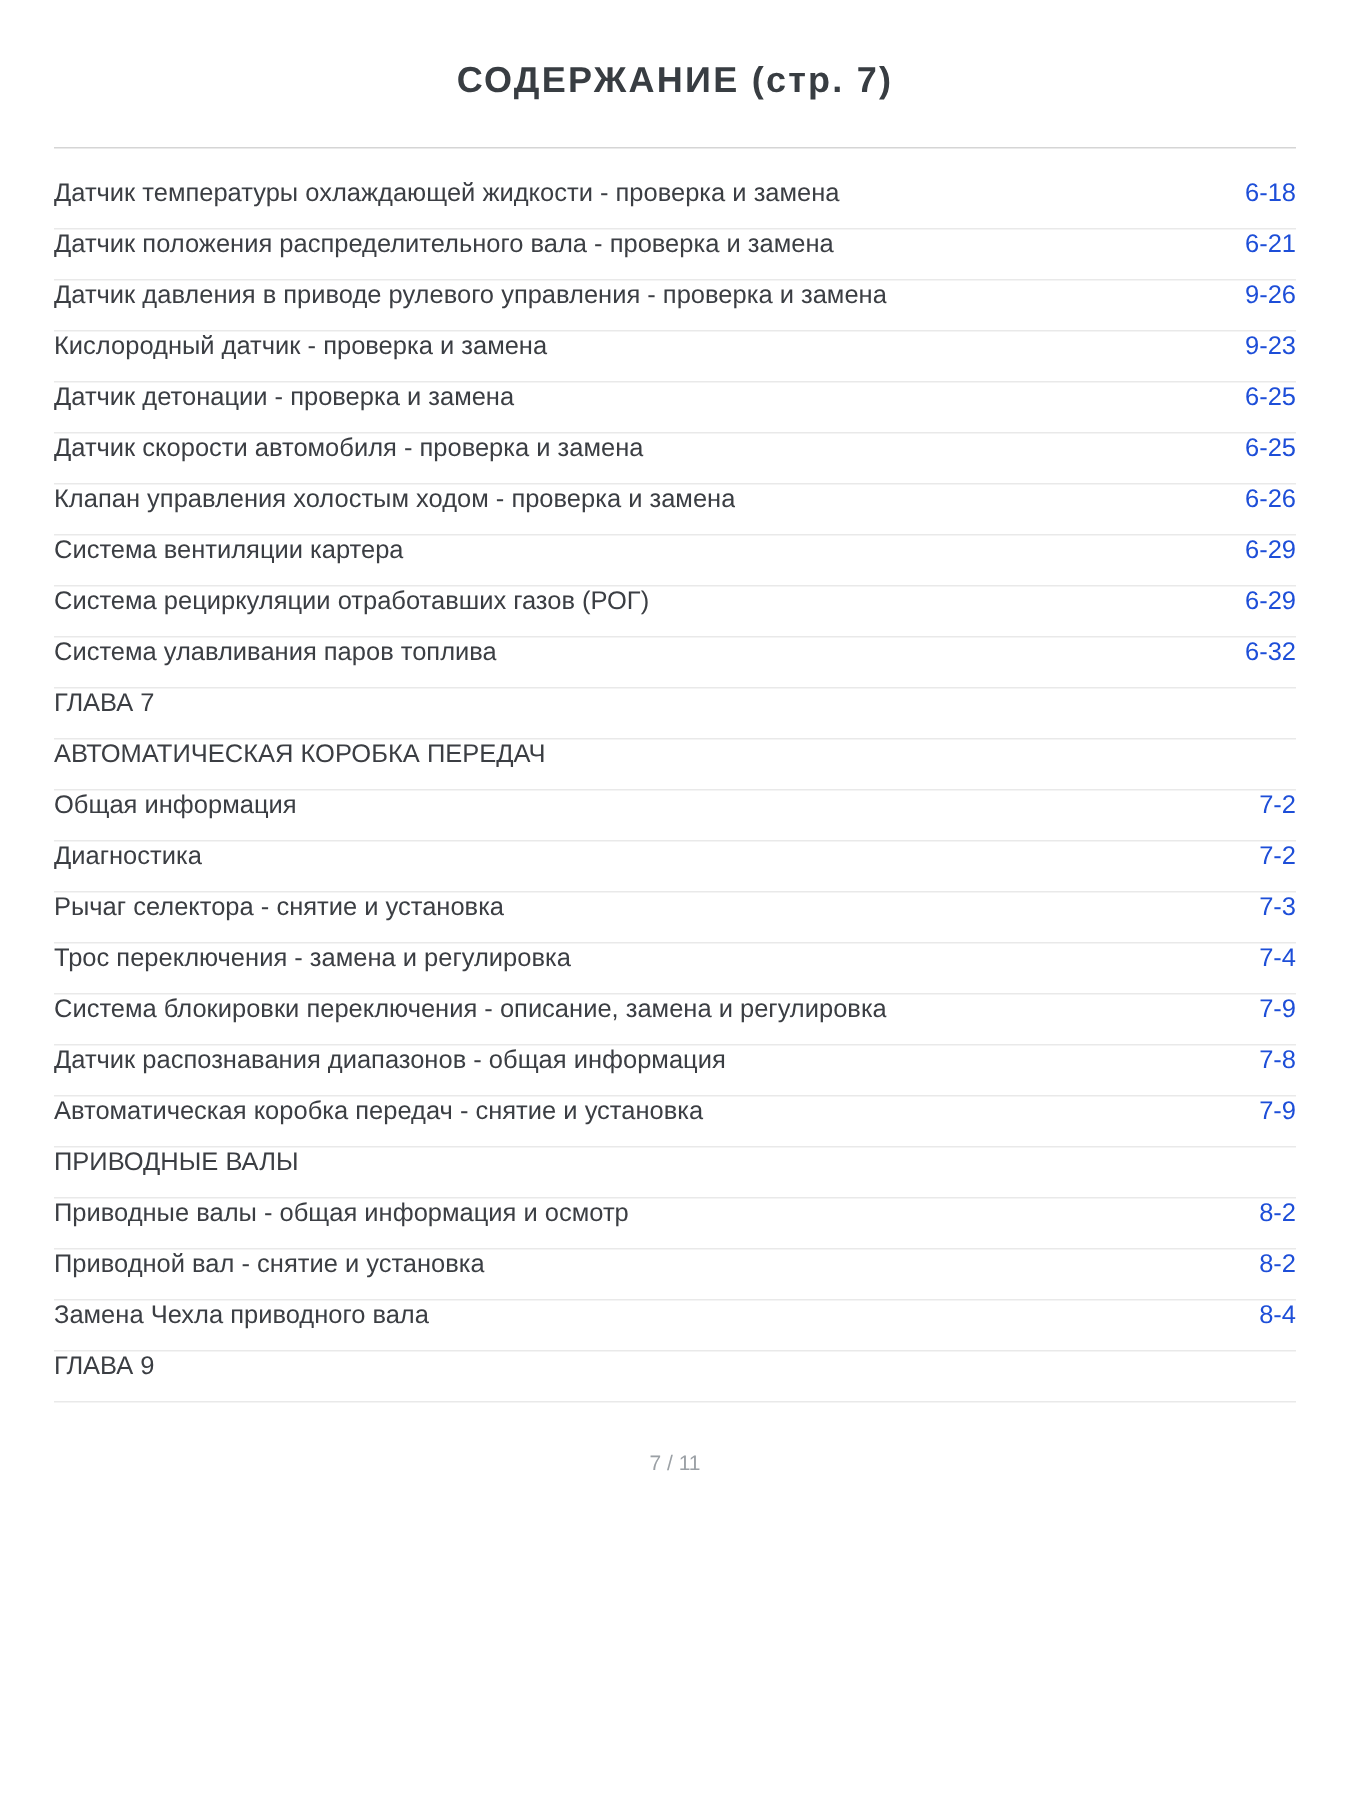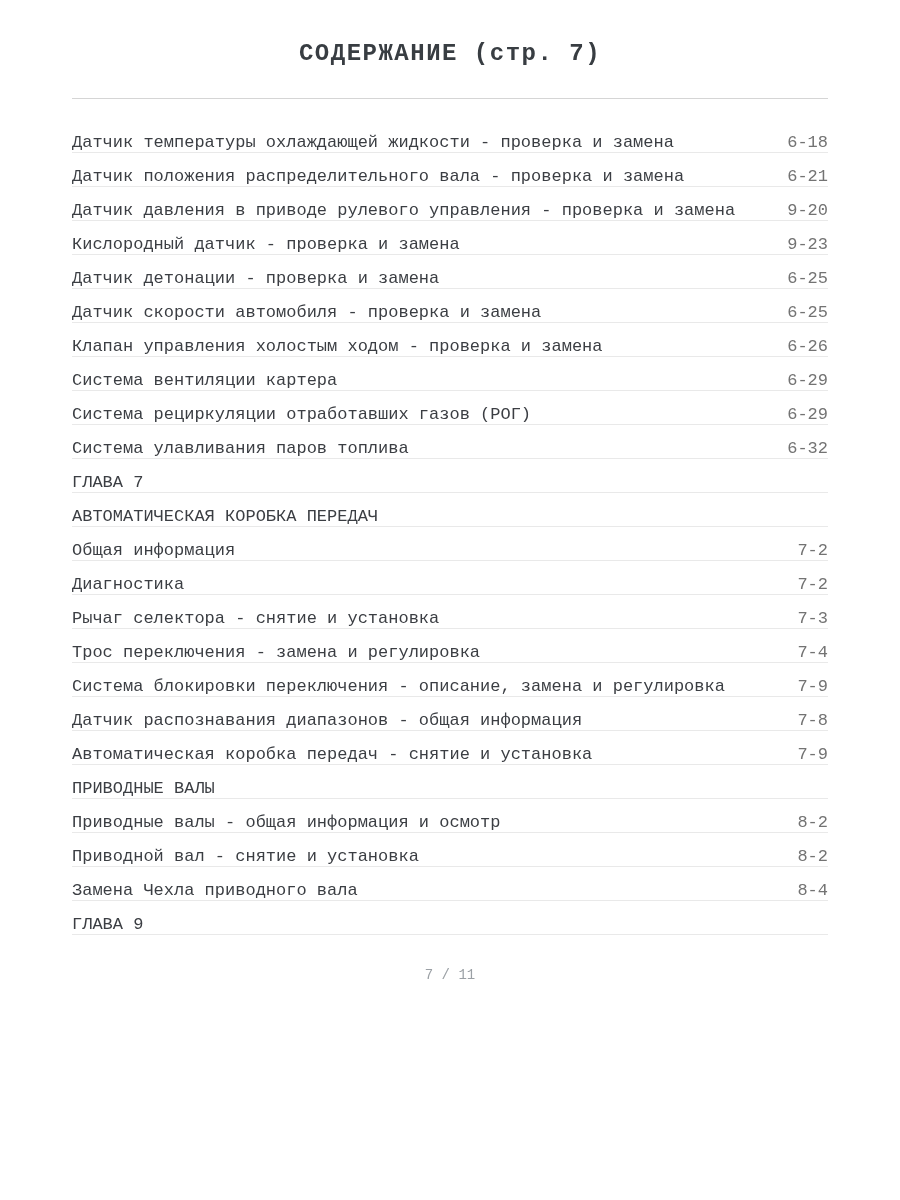--- a/index.html
+++ b/index.html
@@ -10,23 +10,22 @@
   body {
     width: 900px;
     height: 1200px;
     font-family: "Liberation Sans", sans-serif;
     -webkit-font-smoothing: antialiased;
   }
   .page {
     box-sizing: border-box;
     width: 900px;
     height: 932px;
-    padding: 0 72px;
+    padding: 0 36px;
     background: #ffffff;
-    font-family: Liberation Mono, monospace;
   }
   .title {
     margin: 0;
     padding-top: 40px;
     text-align: center;
     font-size: 24px;
     line-height: 28px;
     font-weight: 700;
     letter-spacing: 1.5px;
     color: #383d42;
@@ -36,31 +35,31 @@
     border-top: 1px solid #d5d5d5;
     margin: 30px 0 0 0;
   }
   .toc {
     margin-top: 20px;
   }
   .row {
     height: 33px;
     border-bottom: 1px solid #e9e9e9;
     display: flex;
-    align-items: flex-end;
+    align-items: flex-start;
     justify-content: space-between;
     font-size: 17px;
     color: #3b3e43;
   }
   .row .label {
     white-space: nowrap;
     overflow: hidden;
   }
   .row .num {
-    color: #737373;
+    color: #1d4ed8;
     padding-left: 16px;
     white-space: nowrap;
   }
   .footer {
     margin-top: 32px;
     text-align: center;
     font-size: 14px;
     line-height: 16px;
     color: #9ba0a5;
   }
@@ -80,21 +79,21 @@
   </div>
 
 
   <div class="row">
     <span class="label">Датчик положения распределительного вала - проверка и замена</span>
     <span class="num">6-21</span>
   </div>
 
   <div class="row">
     <span class="label">Датчик давления в приводе рулевого управления - проверка и замена</span>
-    <span class="num">9-20</span>
+    <span class="num">9-26</span>
   </div>
 
   <div class="row">
     <span class="label">Кислородный датчик - проверка и замена</span>
     <span class="num">9-23</span>
   </div>
 
   <div class="row">
     <span class="label">Датчик детонации - проверка и замена</span>
     <span class="num">6-25</span>

